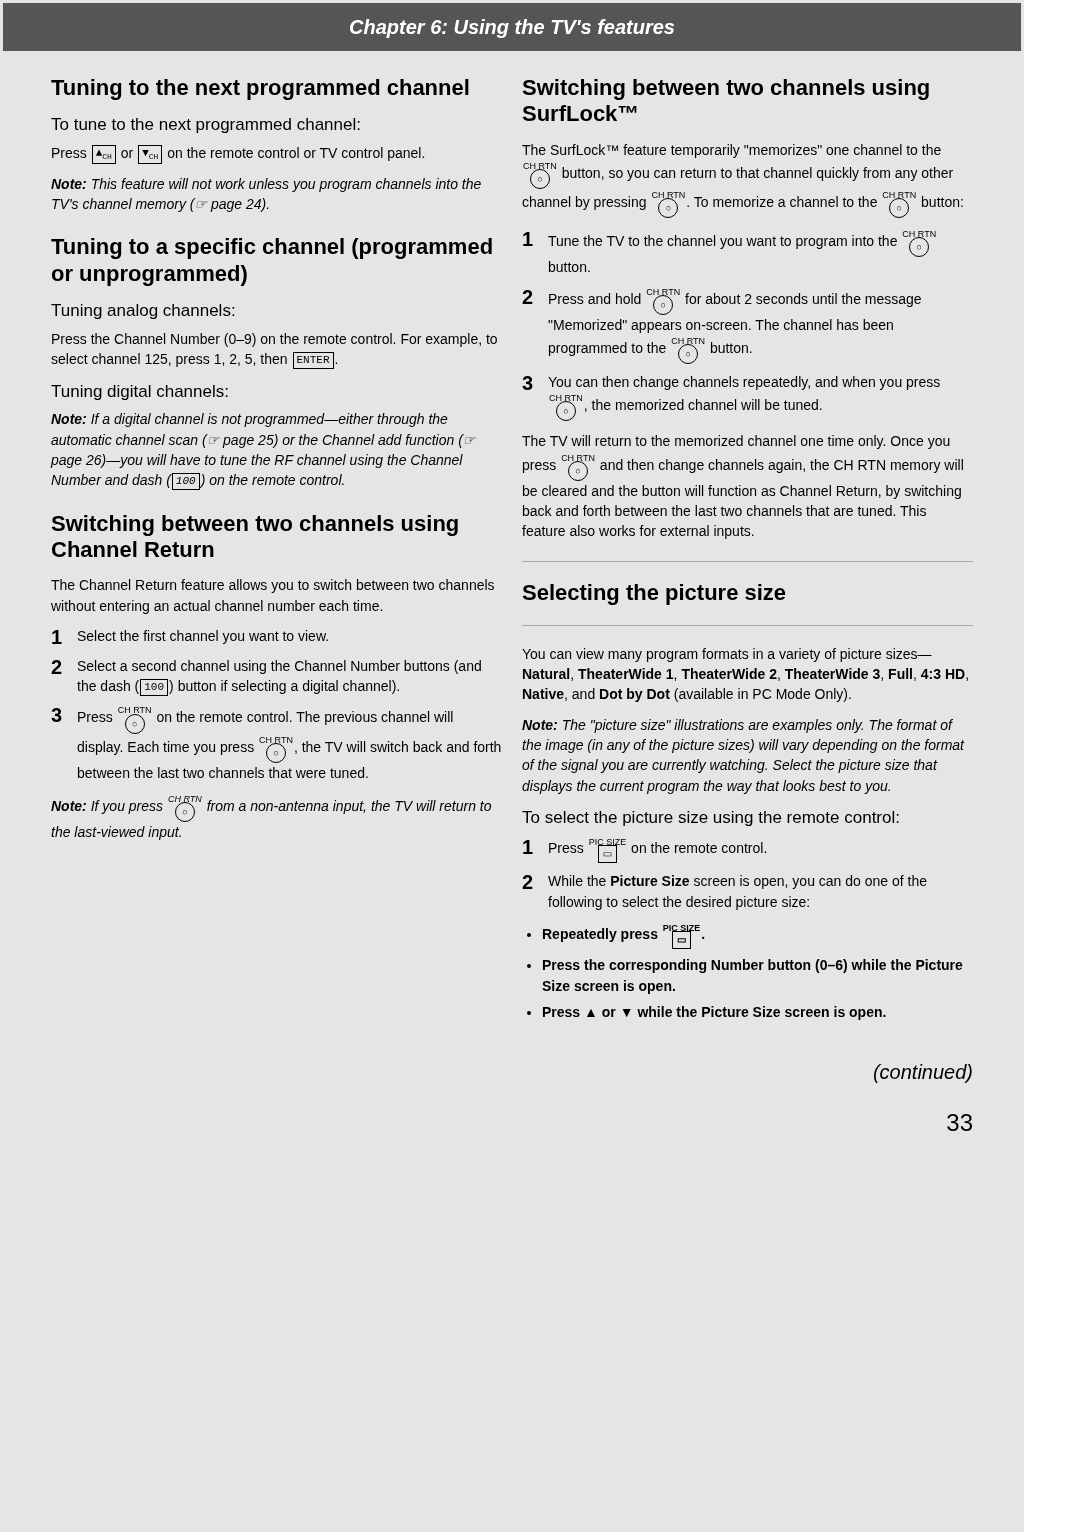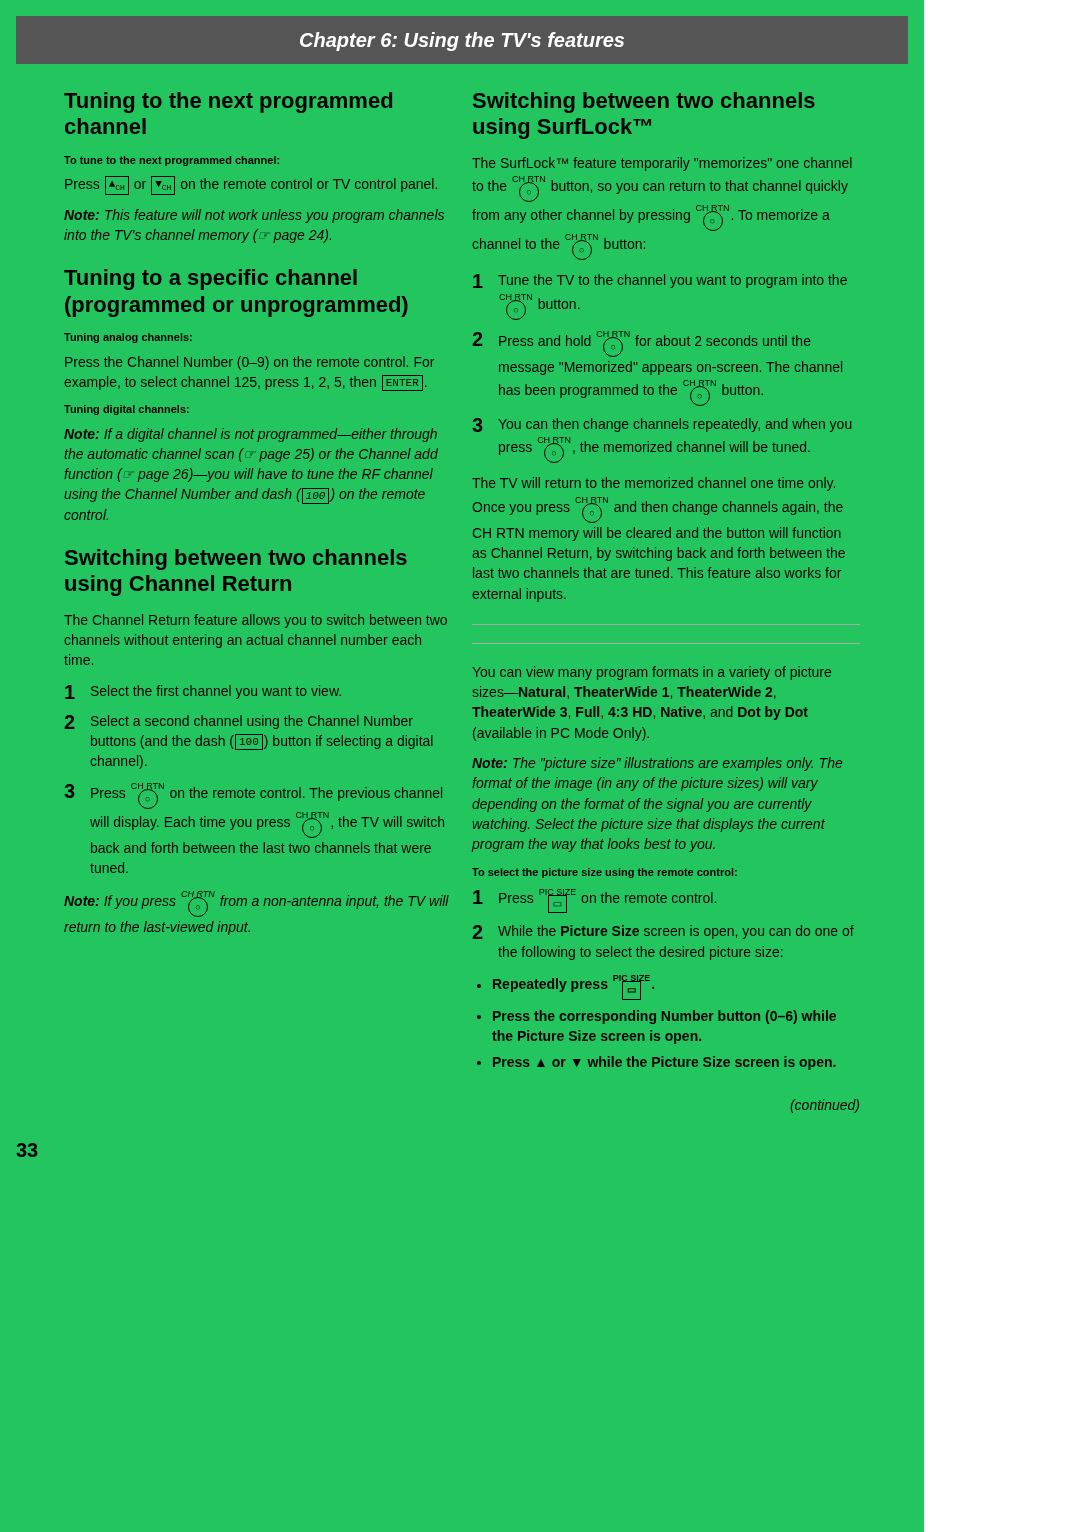--- a/index.html
+++ b/index.html
@@ -7,24 +7,24 @@
       font-family: Arial, Helvetica, sans-serif;
       background: #fff;
       width: 1080px;
       min-height: 1532px;
       color: #000;
       font-size: 15px;
       line-height: 1.4;
     }
 
     .page-wrapper {
-      width: 924px;
+      width: 1024px;
       min-height: 1532px;
-      background: #22c55e;
-      padding: 16px;
+      background: #e5e5e5;
+      padding: 3px;
     }
 
     
     .page-header {
       background: #555;
       text-align: center;
       padding: 10px 0;
       margin-bottom: 24px;
     }
     .page-header h2 {
@@ -51,22 +51,22 @@
 
     
     .section-title {
       font-size: 22px;
       font-weight: bold;
       margin-bottom: 12px;
       line-height: 1.2;
     }
 
     .subsection-title {
-      font-size: 11px;
-      font-weight: bold;
+      font-size: 17px;
+      font-weight: normal;
       margin-bottom: 6px;
     }
 
     p {
       margin-bottom: 10px;
       font-size: 14px;
       line-height: 1.45;
     }
 
     .note-text {
@@ -116,32 +116,32 @@
 
     
     .divider {
       border: none;
       border-top: 1px solid #aaa;
       margin: 18px 0;
     }
 
     
     .page-number {
-      text-align: left;
+      text-align: right;
       padding: 20px 48px 10px 0;
-      font-size: 20px;
-      font-weight: bold;
+      font-size: 24px;
+      font-weight: normal;
     }
 
     .continued {
       text-align: right;
       font-style: italic;
-      font-size: 14px;
+      font-size: 20px;
       padding-right: 48px;
-      margin-top: 4px;
+      margin-top: 16px;
     }
 
     
     .key-icon {
       display: inline-block;
       border: 1.5px solid #000;
       padding: 0 3px;
       font-size: 11px;
       font-family: Liberation Mono, monospace;
       line-height: 1.3;
@@ -304,20 +304,21 @@
           The TV will return to the memorized channel one time only. Once you press <span class="key-wrap">
               <span class="key-label">CH RTN</span>
               <span class="key-circle">○</span>
             </span> and then change channels again, the CH RTN memory will be cleared and the button will function as Channel Return, by switching back and forth between the last two channels that are tuned. This feature also works for external inputs.
         </p>
       </div>
 
       <hr class="divider">
 
       <div class="section-gap">
+        <div class="section-title">Selecting the picture size</div>
         <hr class="divider">
 
         <p>
           You can view many program formats in a variety of picture sizes—<strong>Natural</strong>, <strong>TheaterWide 1</strong>, <strong>TheaterWide 2</strong>, <strong>TheaterWide 3</strong>, <strong>Full</strong>, <strong>4:3 HD</strong>, <strong>Native</strong>, and <strong>Dot by Dot</strong> (available in PC Mode Only).
         </p>
 
         <p class="note-text">
           <strong><em>Note:</em></strong><em> The "picture size" illustrations are examples only. The format of the image (in any of the picture sizes) will vary depending on the format of the signal you are currently watching. Select the picture size that displays the current program the way that looks best to you.</em>
         </p>
 

